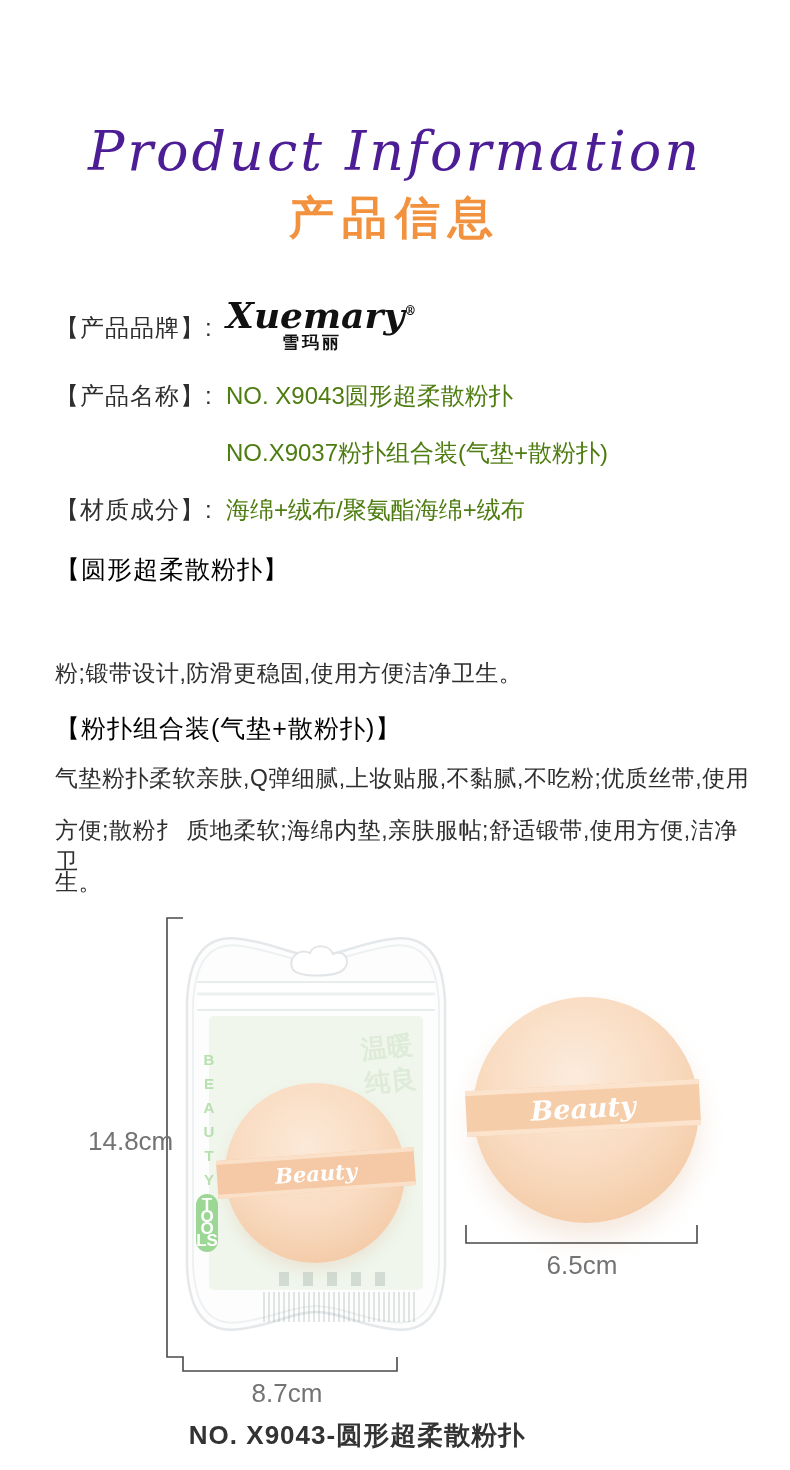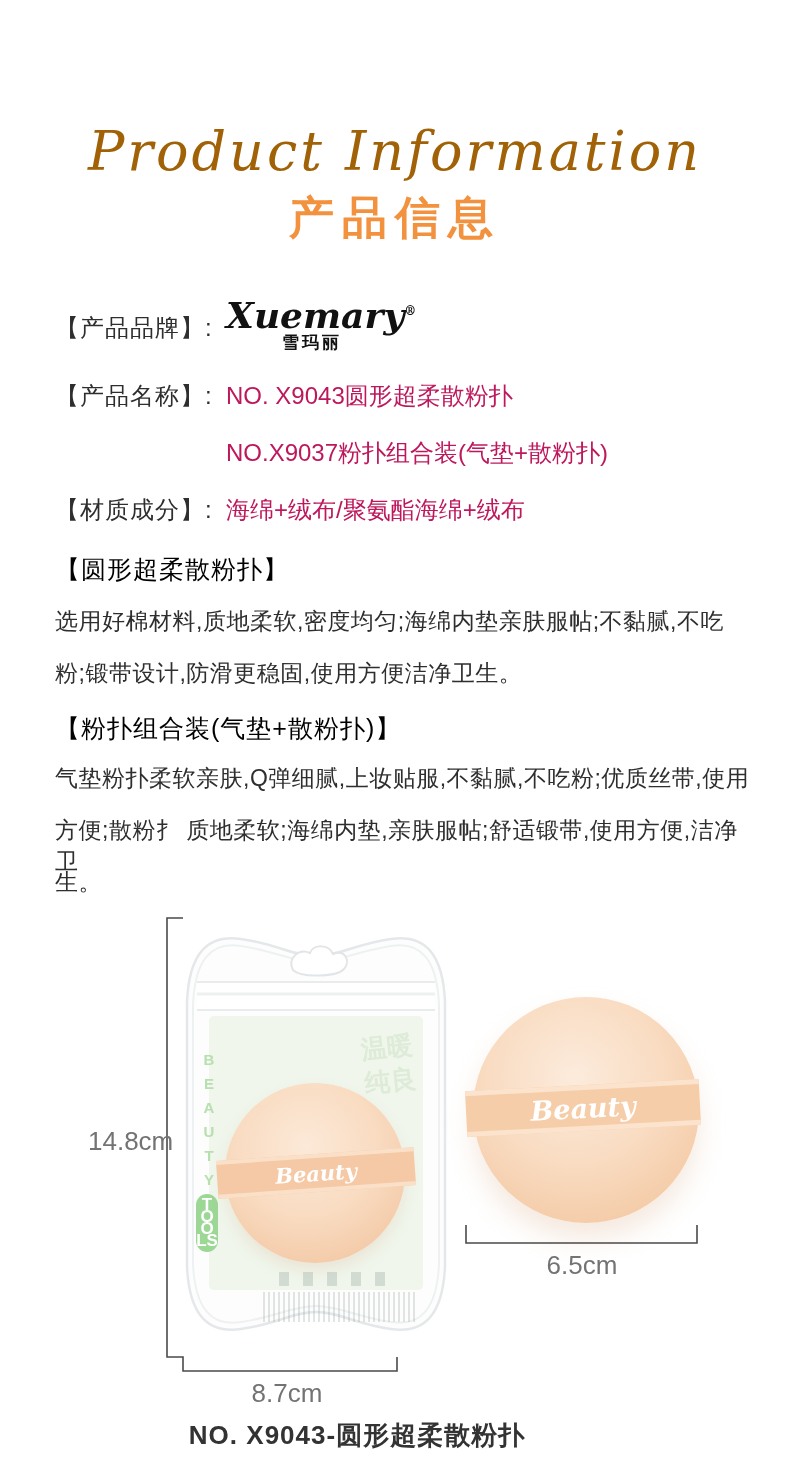--- a/index.html
+++ b/index.html
@@ -2,27 +2,27 @@
 <html><head>
 <meta charset="utf-8">
 <style>
   html,body{margin:0;padding:0;background:#fff;}
   .page{position:relative;width:790px;height:1470px;background:#ffffff;overflow:hidden;
         font-family:"Liberation Sans",sans-serif;color:#2e2e2e;}
 
   
   .title-en{position:absolute;top:120px;left:0;width:790px;text-align:center;
             font-family:"DejaVu Serif",serif;font-style:italic;font-weight:400;
-            font-size:54px;letter-spacing:3px;color:#a16207;}
+            font-size:54px;letter-spacing:3px;color:#4c1d95;}
   .title-cn{position:absolute;top:188px;left:0;width:790px;text-align:center;
             font-size:45px;font-weight:600;letter-spacing:8px;color:#F2923E;}
 
   
   .label{position:absolute;left:55px;font-size:24px;letter-spacing:1px;color:#2e2e2e;}
-  .value{position:absolute;left:226px;font-size:24px;color:#be185d;}
+  .value{position:absolute;left:226px;font-size:24px;color:#4d7c0f;}
   .logo{position:absolute;left:226px;top:293px;width:160px;}
   .logo-script{font-family:"DejaVu Serif",serif;font-style:italic;font-weight:700;
                font-size:36px;color:#111;line-height:36px;white-space:nowrap;}
   .logo-reg{font-size:12px;vertical-align:super;font-style:normal;}
   .logo-cn{font-size:17px;font-weight:700;letter-spacing:3px;color:#111;margin:-2px 0 0 56px;}
 
   .sec-head{position:absolute;left:55px;font-size:25px;color:#000000;letter-spacing:1px;}
   .body-line{position:absolute;left:55px;width:700px;font-size:23px;color:#2e2e2e;
              letter-spacing:0.5px;}
 
@@ -88,21 +88,20 @@
   </div>
 
   <div class="label" style="top:380px">【产品名称】:</div>
   <div class="value" style="top:380px">NO. X9043圆形超柔散粉扑</div>
   <div class="value" style="top:437px">NO.X9037粉扑组合装(气垫+散粉扑)</div>
 
   <div class="label" style="top:494px">【材质成分】:</div>
   <div class="value" style="top:494px">海绵+绒布/聚氨酯海绵+绒布</div>
 
   <div class="sec-head" style="top:553px">【圆形超柔散粉扑】</div>
-  <div class="body-line" style="top:606px">选用好棉材料,质地柔软,密度均匀;海绵内垫亲肤服帖;不黏腻,不吃</div>
   <div class="body-line" style="top:658px">粉;锻带设计,防滑更稳固,使用方便洁净卫生。</div>
 
   <div class="sec-head" style="top:712px">【粉扑组合装(气垫+散粉扑)】</div>
   <div class="body-line" style="top:763px">气垫粉扑柔软亲肤,Q弹细腻,上妆贴服,不黏腻,不吃粉;优质丝带,使用</div>
   <div class="body-line" style="top:815px">方便;散粉扌 质地柔软;海绵内垫,亲肤服帖;舒适锻带,使用方便,洁净卫</div>
   <div class="body-line" style="top:867px">生。</div>
 
   <div class="bag">
     <svg width="266" height="428" viewBox="0 0 266 428">
       <path d="M4,82 C6,34 24,14 58,19 C94,24 110,36 133,36 C156,36 172,24 208,19 C242,14 260,34 262,82 L262,346 C260,394 242,414 208,409 C172,404 156,392 133,392 C110,392 94,404 58,409 C24,414 6,394 4,346 Z" fill="#fdfdfd" stroke="#e5e8ea" stroke-width="2.5"></path>

